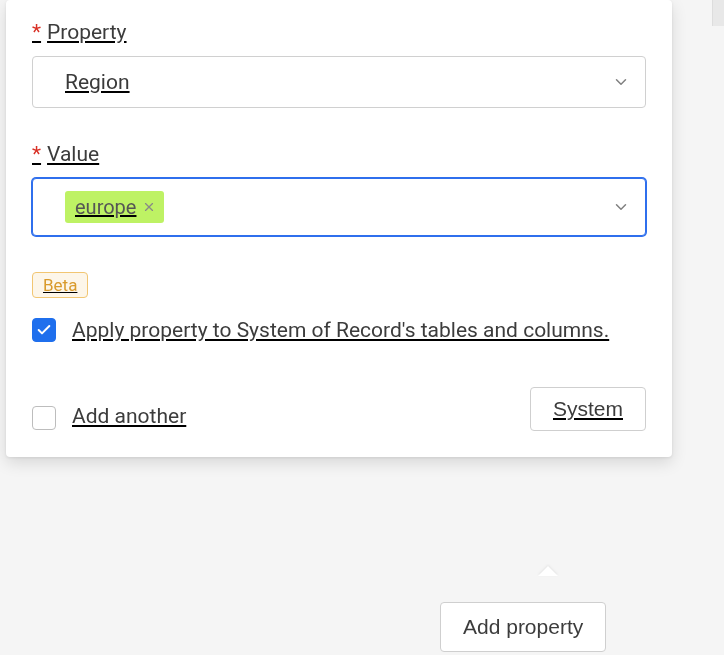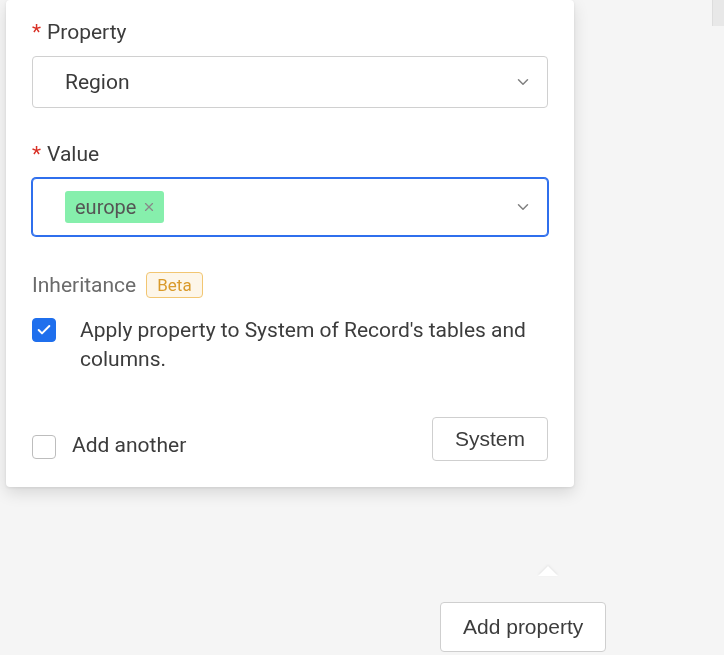--- a/index.html
+++ b/index.html
@@ -5,27 +5,28 @@
     * { box-sizing: border-box; margin: 0; padding: 0; }
     body {
       font-family: -apple-system, BlinkMacSystemFont, "Segoe UI", Roboto, Helvetica, Arial, sans-serif;
       background: #f5f5f5;
       width: 724px;
       height: 655px;
       position: relative;
     }
     .modal {
       background: #fff;
-      width: 568px;
+      width: 666px;
       position: absolute;
       left: 6px;
       top: 0;
       padding: 20px 26px 26px 26px;
       border-radius: 4px;
       box-shadow: 0 6px 16px rgba(0,0,0,0.12), 0 1px 3px rgba(0,0,0,0.08);
+      text-decoration: underline;
     }
     .field-label {
       font-size: 21px;
       color: #3c3c3c;
       margin-bottom: 12px;
     }
     .required {
       color: #d93025;
       margin-right: 6px;
     }
@@ -55,21 +56,21 @@
       position: absolute;
       right: 16px;
       top: 50%;
       transform: translateY(-50%);
       pointer-events: none;
     }
     .chevron svg { display: block; }
     .gap { height: 34px; }
     .gap2 { height: 36px; }
     .chip {
-      background: #86efac;
+      background: #bef264;
       border-radius: 3px;
       padding: 4px 8px 4px 10px;
       display: inline-flex;
       align-items: center;
       color: #555;
       font-size: 20px;
     }
     .chip-x {
       margin-left: 6px;
       color: #888;
@@ -91,21 +92,21 @@
       border: 1px solid #f2c672;
       background: #fdf6e9;
       color: #d99a2b;
       font-size: 17px;
       padding: 2px 10px;
       border-radius: 4px;
     }
     .checkbox-row {
       display: flex;
       align-items: flex-start;
-      gap: 24px;
+      gap: 16px;
     }
     .checkbox {
       width: 24px;
       height: 24px;
       border-radius: 4px;
       border: 1px solid #bdbdbd;
       background: #fff;
       flex-shrink: 0;
       margin-top: 2px;
       cursor: pointer;
@@ -227,21 +228,20 @@
     <span class="chevron">
       <svg width="18" height="18" viewBox="0 0 24 24" fill="none" stroke="#808080" stroke-width="2" stroke-linecap="round" stroke-linejoin="round">
           <polyline points="6 9 12 15 18 9"></polyline>
         </svg>
     </span>
   </div>
 
   <div class="gap2"></div>
 
   <div class="inheritance-row">
-    <span class="inheritance-label">Inheritance</span>
     <span class="beta">Beta</span>
   </div>
 
   <div class="checkbox-row">
     <div class="checkbox checked">
       <svg width="16" height="16" viewBox="0 0 24 24" fill="none" stroke="#fff" stroke-width="3" stroke-linecap="round" stroke-linejoin="round">
           <polyline points="20 6 9 17 4 12"></polyline>
         </svg>
     </div>
     <div class="checkbox-text">Apply property to System of Record's tables and columns.</div>

